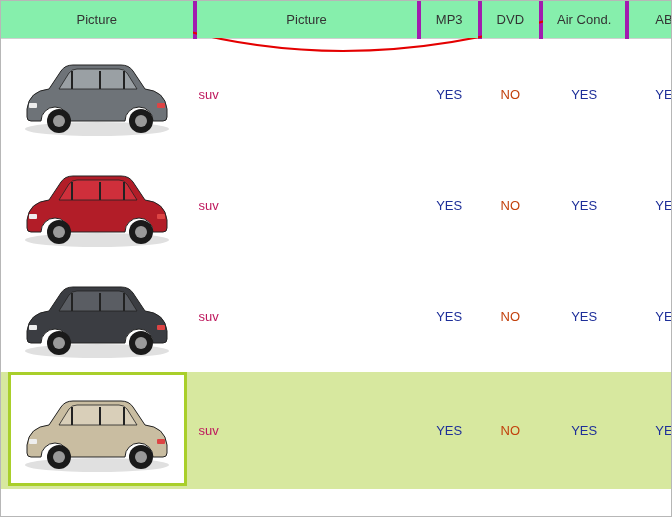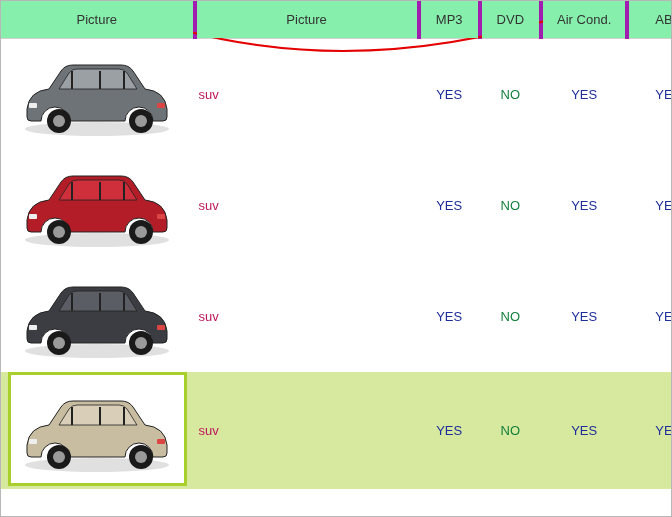--- a/index.html
+++ b/index.html
@@ -50,21 +50,21 @@
   .col-mp3 { width: 60px; }
   .col-dvd { width: 60px; }
   .col-air { width: 85px; }
   .col-abs { width: 80px; }
 
   .pic-cell { text-align: center; }
   .pic-cell svg { display: block; margin: 4px auto; }
 
   .cat { color: #be185d; padding-left: 4px; }
   .yes { color: #1e2f99; text-align: center; margin-top: 28px; }
-  .no  { color: #15803d; text-align: center; }
+  .no  { color: #c2410c; text-align: center; }
 
   tbody tr.selected td { background: #d7e89f; }
   tbody tr.selected .pic-frame {
     border: 3px solid #a9cf2a;
     background: #fff;
   }
   .pic-frame {
     display: inline-block;
     padding: 4px;
   }

